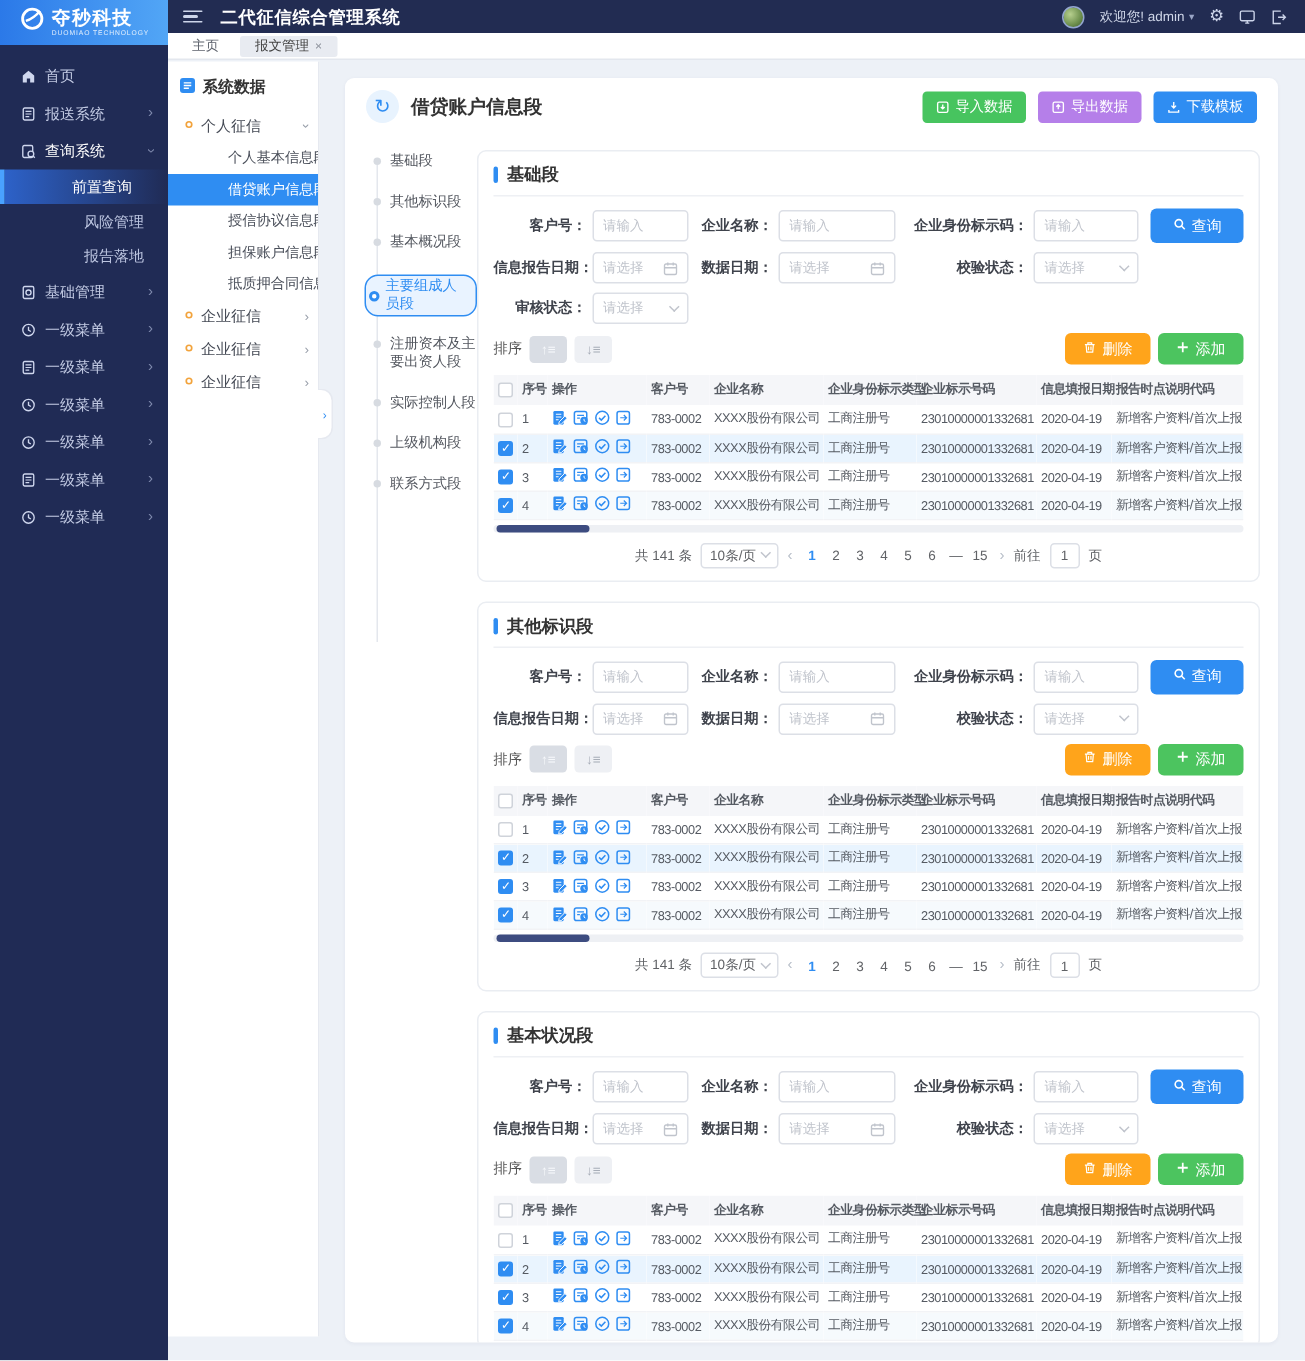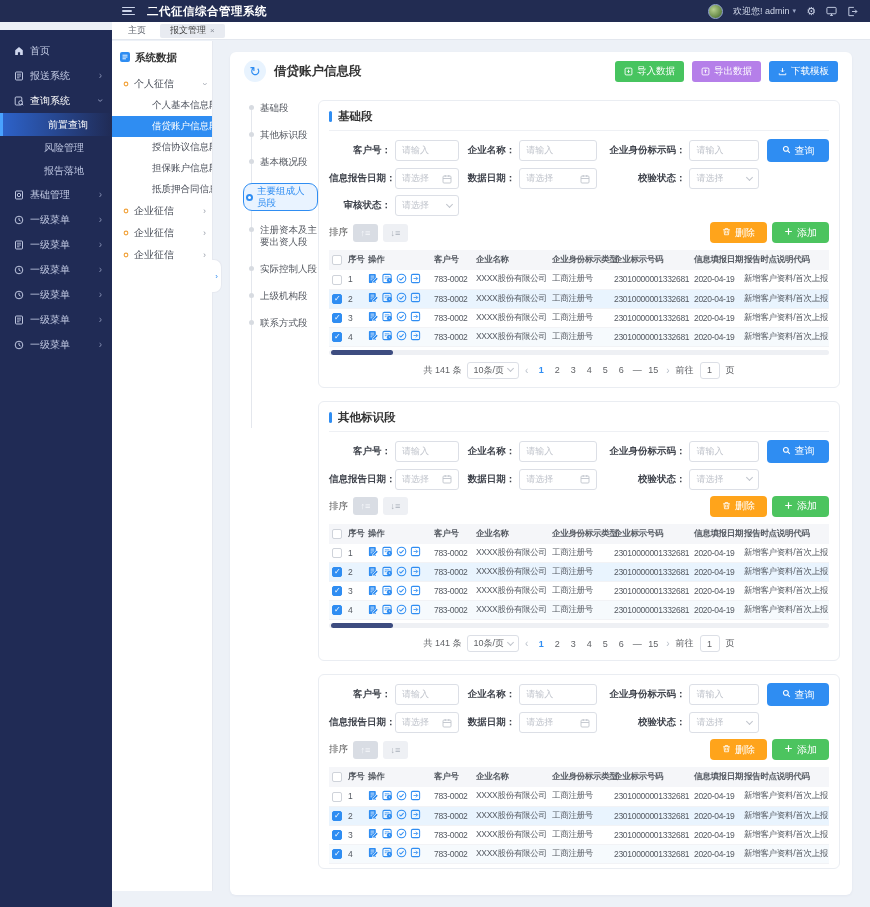--- a/index.html
+++ b/index.html
@@ -31,21 +31,21 @@
   .tab .x { font-size:8px; color:#8a8f99; }
 
   
   .side { position:absolute; left:0; top:30px; bottom:0; width:112px; background:#202b55; z-index:6; padding-top:8px; }
   .s-item { height:25px; display:flex; align-items:center; padding-left:14px; color:#c3cbe4; font-size:10px; cursor:pointer; }
   .s-item .s-ic { width:16px; display:inline-flex; }
   .s-item .s-label { flex:1; white-space:nowrap; }
   .s-item .s-arrow { padding-right:10px; font-size:10px; color:#7f89ad; }
   .s-item .s-arrow.down { transform:rotate(90deg); padding-right:0; margin-right:10px; }
   .s-item.open { color:#fff; }
-  .s-item.child { height:23px; padding-left:28px; font-size:10px; color:#bcc5e0; }
+  .s-item.child { height:23px; padding-left:40px; font-size:10px; color:#bcc5e0; }
   .s-item.child.active { background:linear-gradient(90deg,#2d62c9,rgba(45,98,201,0)); border-left:3px solid #49a2ff; padding-left:29px; color:#fff; }
 
   
   .tree { position:absolute; left:112px; top:41px; bottom:16px; width:101px; background:#fff; border-right:1px solid #e6e9f0; z-index:3; padding-top:6px; }
   .tree-head { display:flex; align-items:center; gap:5px; padding:4px 8px 8px 8px; font-size:10.5px; font-weight:bold; color:#333; }
   .t-group { height:22px; display:flex; align-items:center; gap:4px; padding:0 6px 0 10px; font-size:10px; color:#454a55; cursor:pointer; }
   .t-group .t-label { flex:1; }
   .t-group .t-car { color:#9aa0ab; font-size:9px; }
   .t-group .t-car.down { transform:rotate(90deg); }
   .t-child { height:21px; display:flex; align-items:center; padding-left:40px; font-size:9.5px; color:#4a4f5a; white-space:nowrap; overflow:hidden; cursor:pointer; }
@@ -150,20 +150,30 @@
         </span>
       <span class="top-ic">
           <svg width="11" height="11" viewBox="0 0 12 12" fill="none" xmlns="http://www.w3.org/2000/svg">
             <path d="M7.5 1.5H2v9h5.5" stroke="#cdd5ea" stroke-width="1"></path>
             <path d="M5.5 6h5.2M8.8 4 10.8 6 8.8 8" stroke="#cdd5ea" stroke-width="1"></path>
           </svg>
         </span>
     </div>
   </div>
 
+  <div class="logo">
+    <span><svg width="17" height="17" viewBox="0 0 18 18" fill="none" xmlns="http://www.w3.org/2000/svg">
+          <circle cx="9" cy="9" r="6.8" stroke="#fff" stroke-width="2"></circle>
+          <path d="M4.5 10.5C8 9.5 11.5 7 14.5 3.5" stroke="#fff" stroke-width="1.8"></path>
+        </svg></span>
+    <span class="logo-text">
+      <span class="logo-cn">夺秒科技</span>
+      <span class="logo-en">DUOMIAO TECHNOLOGY</span>
+    </span>
+  </div>
 
   <div class="tabbar">
       <div class="tab">
         <span>主页</span>
       </div>
       <div class="tab active">
         <span>报文管理</span>
         <span class="x">×</span>
       </div>
     </div>
@@ -999,20 +1009,24 @@
                   <span class="pg">15</span>
                 </span>
       <span class="pg-arrow">›</span>
       <span>前往</span>
       <input class="goto" value="1" style="">
       <span>页</span>
     </div>
   </section>
 
   <section class="panel">
+    <div class="p-head">
+      <span class="p-bar"></span>
+      <span class="p-title">基本状况段</span>
+    </div>
     <div class="form">
       <div class="field c1">
                   <span class="f-label">客户号：</span>
         <span class="box">
                     <span class="ph">请输入</span>
                   </span>
                 </div>
       <div class="field c2">
                   <span class="f-label">企业名称：</span>
         <span class="box">

